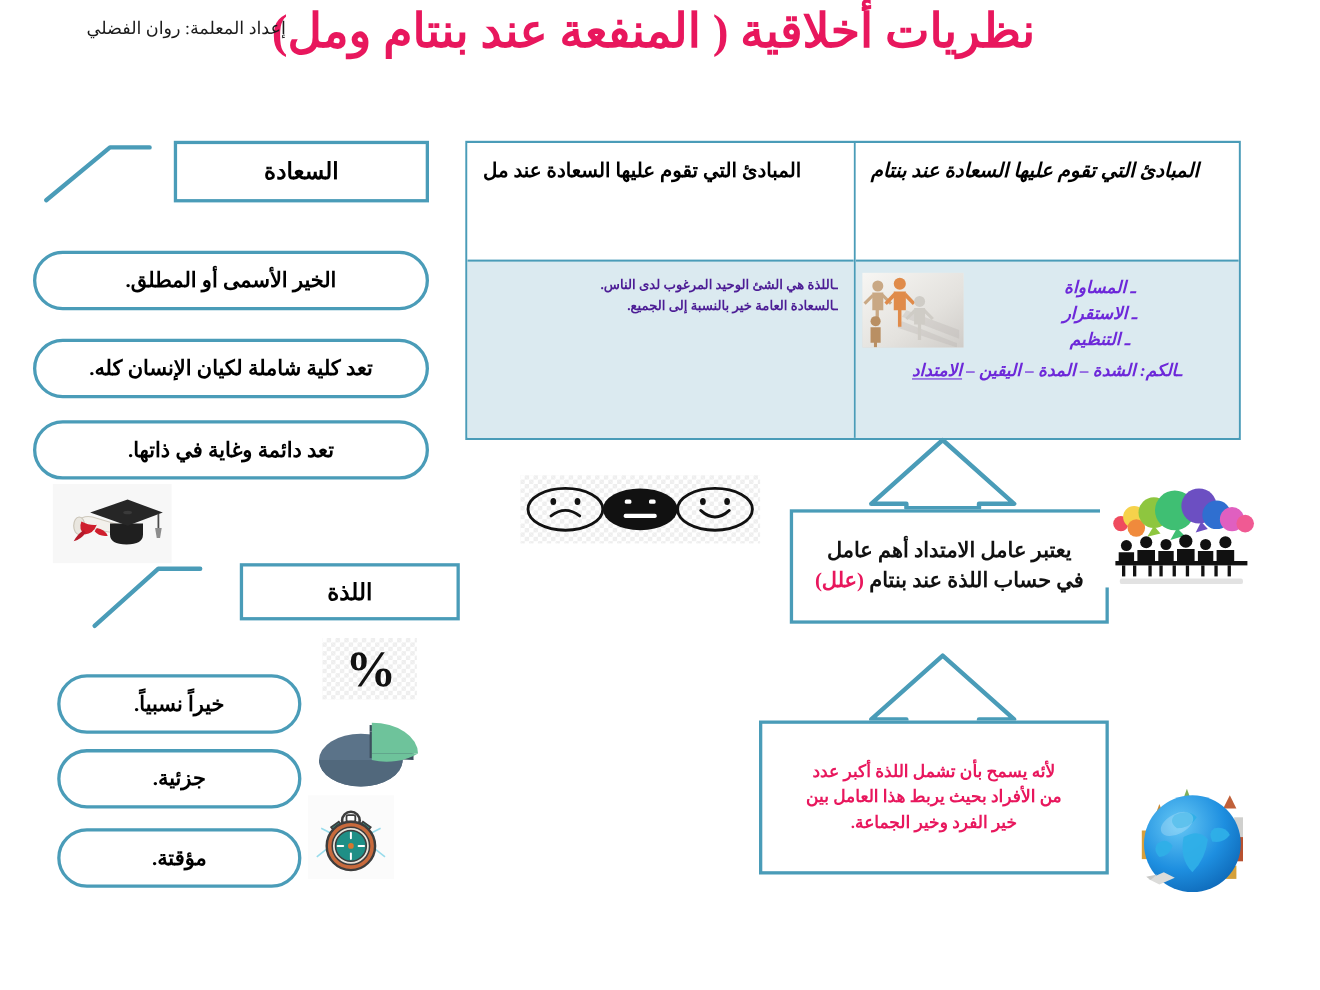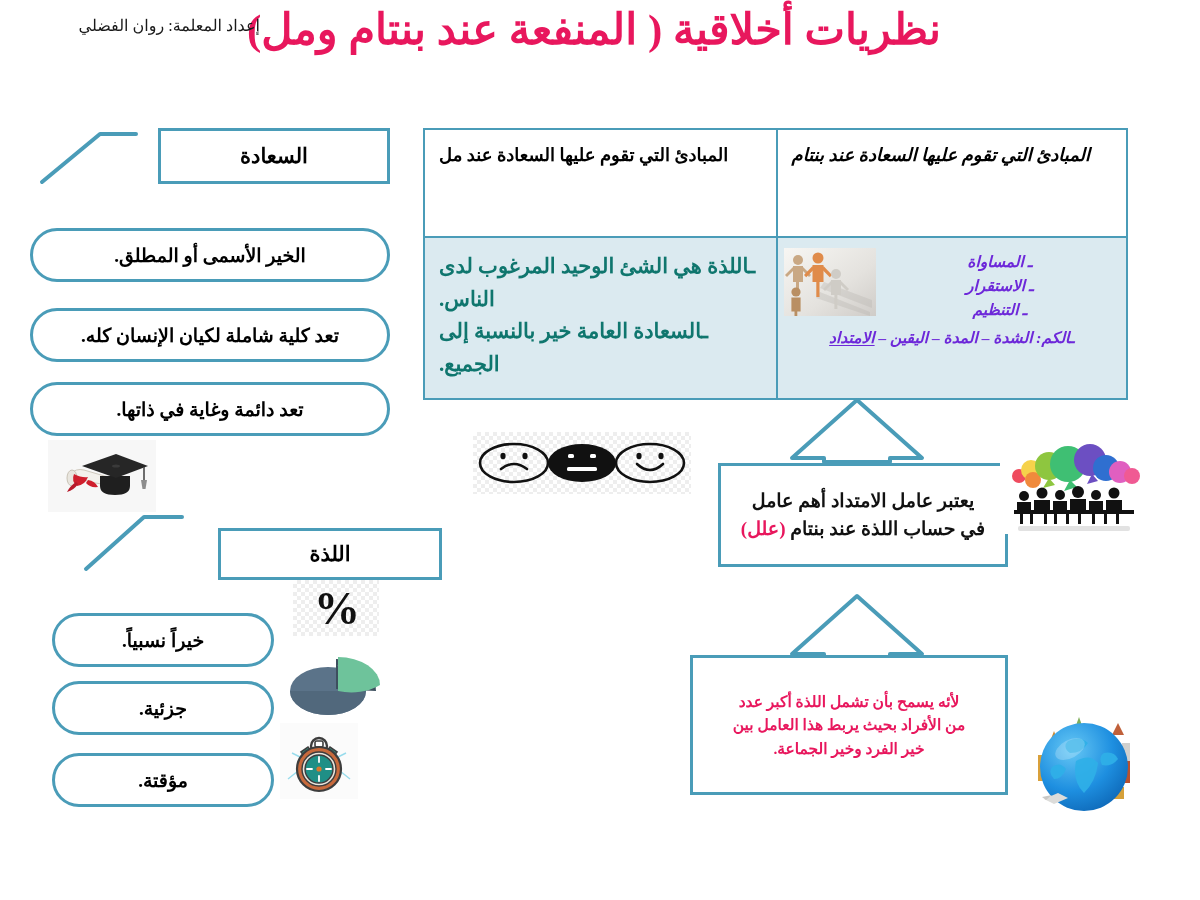--- a/index.html
+++ b/index.html
@@ -91,25 +91,25 @@
   }
   .bentham-body .line { white-space: nowrap; }
   .bentham-body .last-line {
     white-space: nowrap;
     padding-left: 0;
     margin-top: 2px;
   }
   .underline-word { text-decoration: underline; text-underline-offset: 2px; }
   .mill-body {
     direction: rtl;
-    text-align: left;
-    font-weight: bold;
-    font-size: 21px;
+    text-align: right;
+    font-weight: bold;
+    font-size: 12px;
     line-height: 1.55;
-    color: #0f766e;
+    color: #4c1d95;
   }
   .mill-body p { margin: 0; }
 
   
   #teamwork-photo {
     top: 10px; left: 6px;
     width: 92px; height: 68px;
     overflow: hidden;
     background: linear-gradient(160deg,#f4f4f2 0%,#e6e4e0 50%,#d8d6d2 100%);
   }
@@ -302,21 +302,21 @@
       <path d="M96 27 l0 14" stroke="#4a4a4a" stroke-width="1.6" fill="none"></path>
       <path d="M93 40 h6 l-1.5 9 h-3 z" fill="#8d8d8d"></path>
     </g>
   </svg>
 </div>
 
 <svg class="abs" style="top:503px;left:82px;" width="135" height="72">
   <polyline points="4,66 62,14 100,14" fill="none" stroke="#4a9cb8" stroke-width="4" stroke-linecap="round" stroke-linejoin="round"></polyline>
 </svg>
 
-<div class="abs head-box" style="top:528px;left:218px;width:224px;height:52px;">
+<div class="abs head-box" style="top:512px;left:218px;width:200px;height:52px;">
   <span>اللذة</span>
 </div>
 
 <div class="abs pill" style="top:592px;left:52px;width:222px;height:54px;">
   <span>خيراً نسبياً.</span>
 </div>
 <div class="abs pill" style="top:660px;left:52px;width:222px;height:54px;">
   <span>جزئية.</span>
 </div>
 <div class="abs pill" style="top:732px;left:52px;width:222px;height:54px;">

